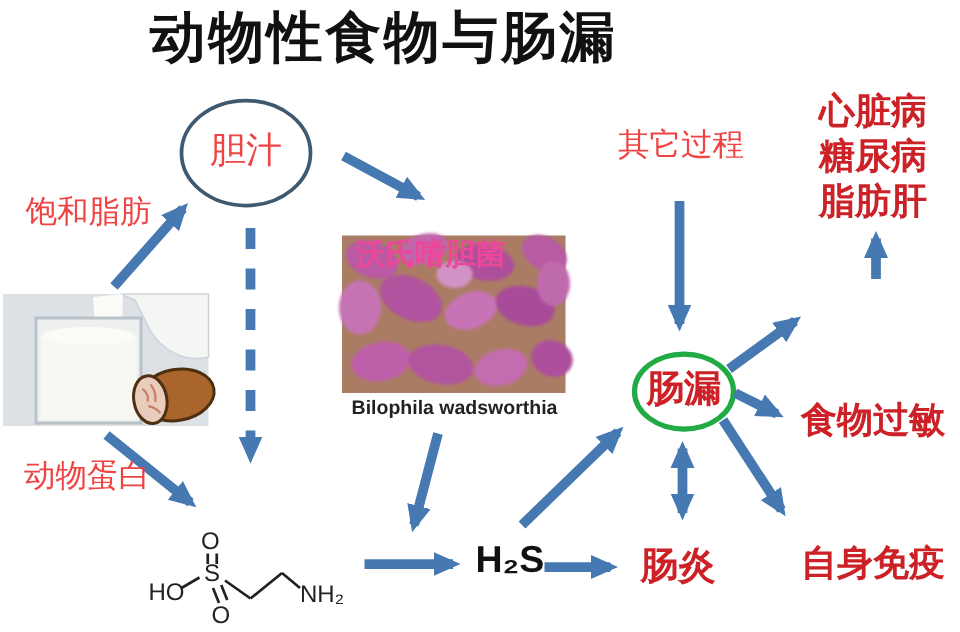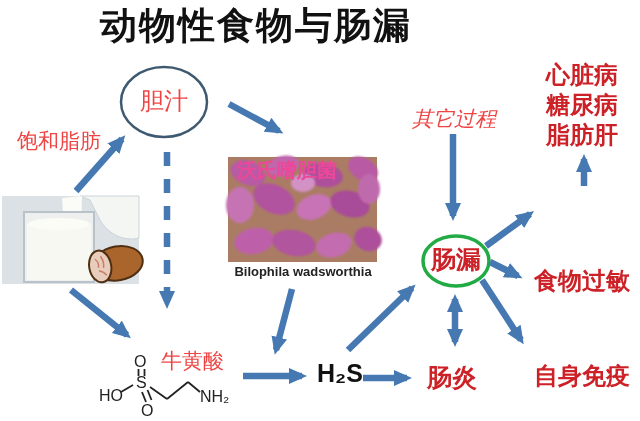--- a/index.html
+++ b/index.html
@@ -7,21 +7,21 @@
        font-family:"Liberation Serif", serif;}
   .stage{position:absolute;inset:0;width:640px;height:421px;}
   svg.overlay{position:absolute;left:0;top:0;width:640px;height:421px;}
   .txt{position:absolute;white-space:nowrap;color:#ef4444;line-height:1.1;}
   .title{left:0;top:6px;width:512px;text-align:center;font-size:37px;font-weight:600;
          letter-spacing:2px;color:#111;}
   .bile-label{left:123px;top:88px;width:82px;text-align:center;font-size:24px;}
   .sat-fat{left:17px;top:130px;font-size:21px;}
   .animal-protein{left:16px;top:306px;font-size:21px;}
   .taurine-label{left:161px;top:350px;font-size:21px;}
-  .other-process{left:412px;top:108px;font-size:21px;font-style:italic;}
+  .other-process{left:412px;top:85px;font-size:21px;}
   .endotoxin{left:541px;top:192px;font-size:22px;}
   .red{color:#cc2127;font-weight:bold;}
   .disease{left:546px;font-size:24px;}
   .d0{top:62px;} .d1{top:92px;} .d2{top:122px;}
   .leaky-gut{left:424px;top:246px;width:64px;text-align:center;font-size:25px;}
   .food-allergy{left:534px;top:268px;font-size:24px;text-align:right;}
   .enteritis{left:427px;top:364px;font-size:25px;}
   .autoimmune{left:534px;top:363px;font-size:24px;}
   .h2s{left:317px;top:360px;font-size:25px;font-weight:bold;
        font-family:"Liberation Sans", sans-serif;color:#111;}
@@ -116,21 +116,21 @@
       <line x1="490" y1="262" x2="518" y2="276" marker-end="url(#ah)"></line>
       <line x1="482" y1="280" x2="521" y2="340" marker-end="url(#ah)"></line>
       <line x1="584" y1="186" x2="584" y2="159" marker-end="url(#ah)"></line>
     </g>
   </svg>
 
   <div class="txt title">动物性食物与肠漏</div>
 
   <div class="txt bile-label">胆汁</div>
   <div class="txt sat-fat">饱和脂肪</div>
-  <div class="txt taurine-label">牛黄酸</div>
+  <div class="txt animal-protein">动物蛋白</div>
   <div class="txt other-process">其它过程</div>
 
   <div class="txt red disease d0">心脏病</div>
   <div class="txt red disease d1">糖尿病</div>
   <div class="txt red disease d2">脂肪肝</div>
 
   <div class="txt red leaky-gut">肠漏</div>
   <div class="txt red food-allergy">食物过敏</div>
   <div class="txt red enteritis">肠炎</div>
   <div class="txt red autoimmune">自身免疫</div>

